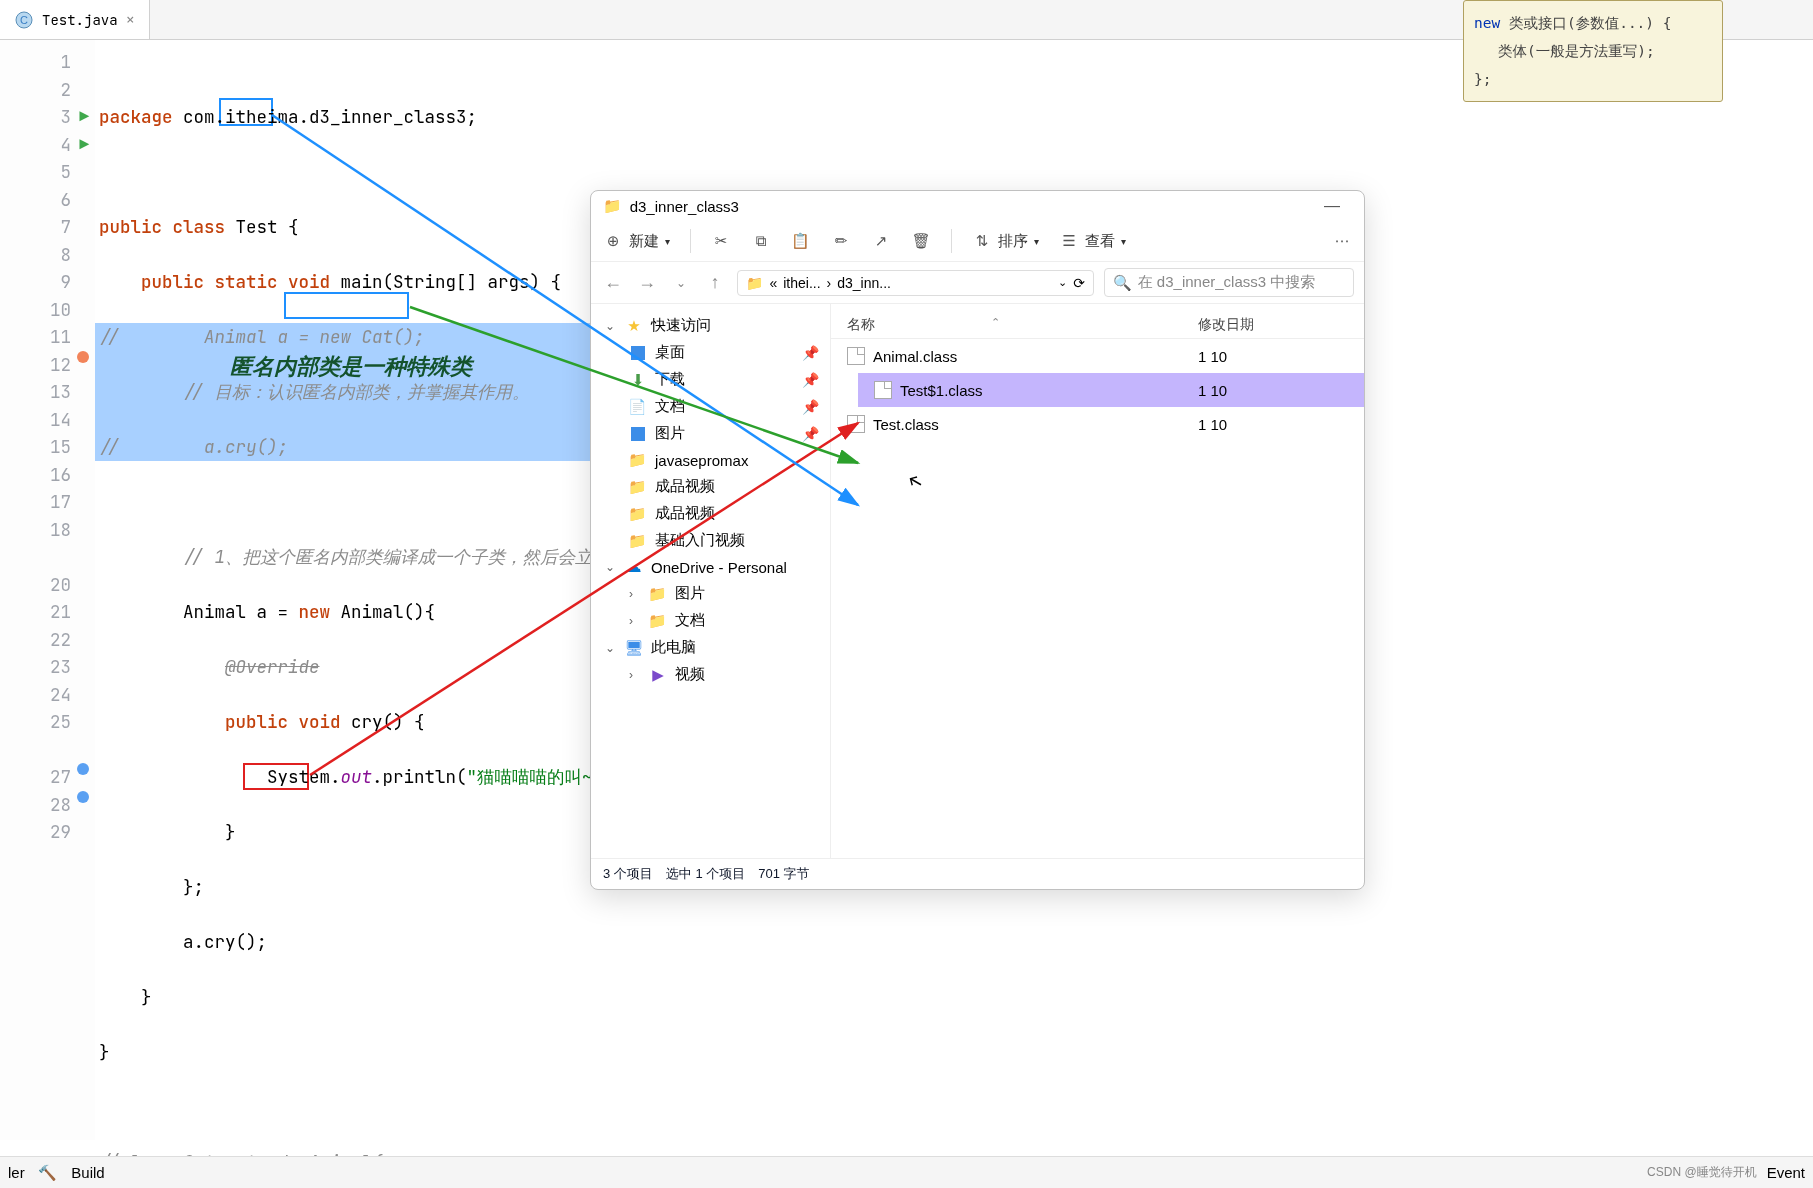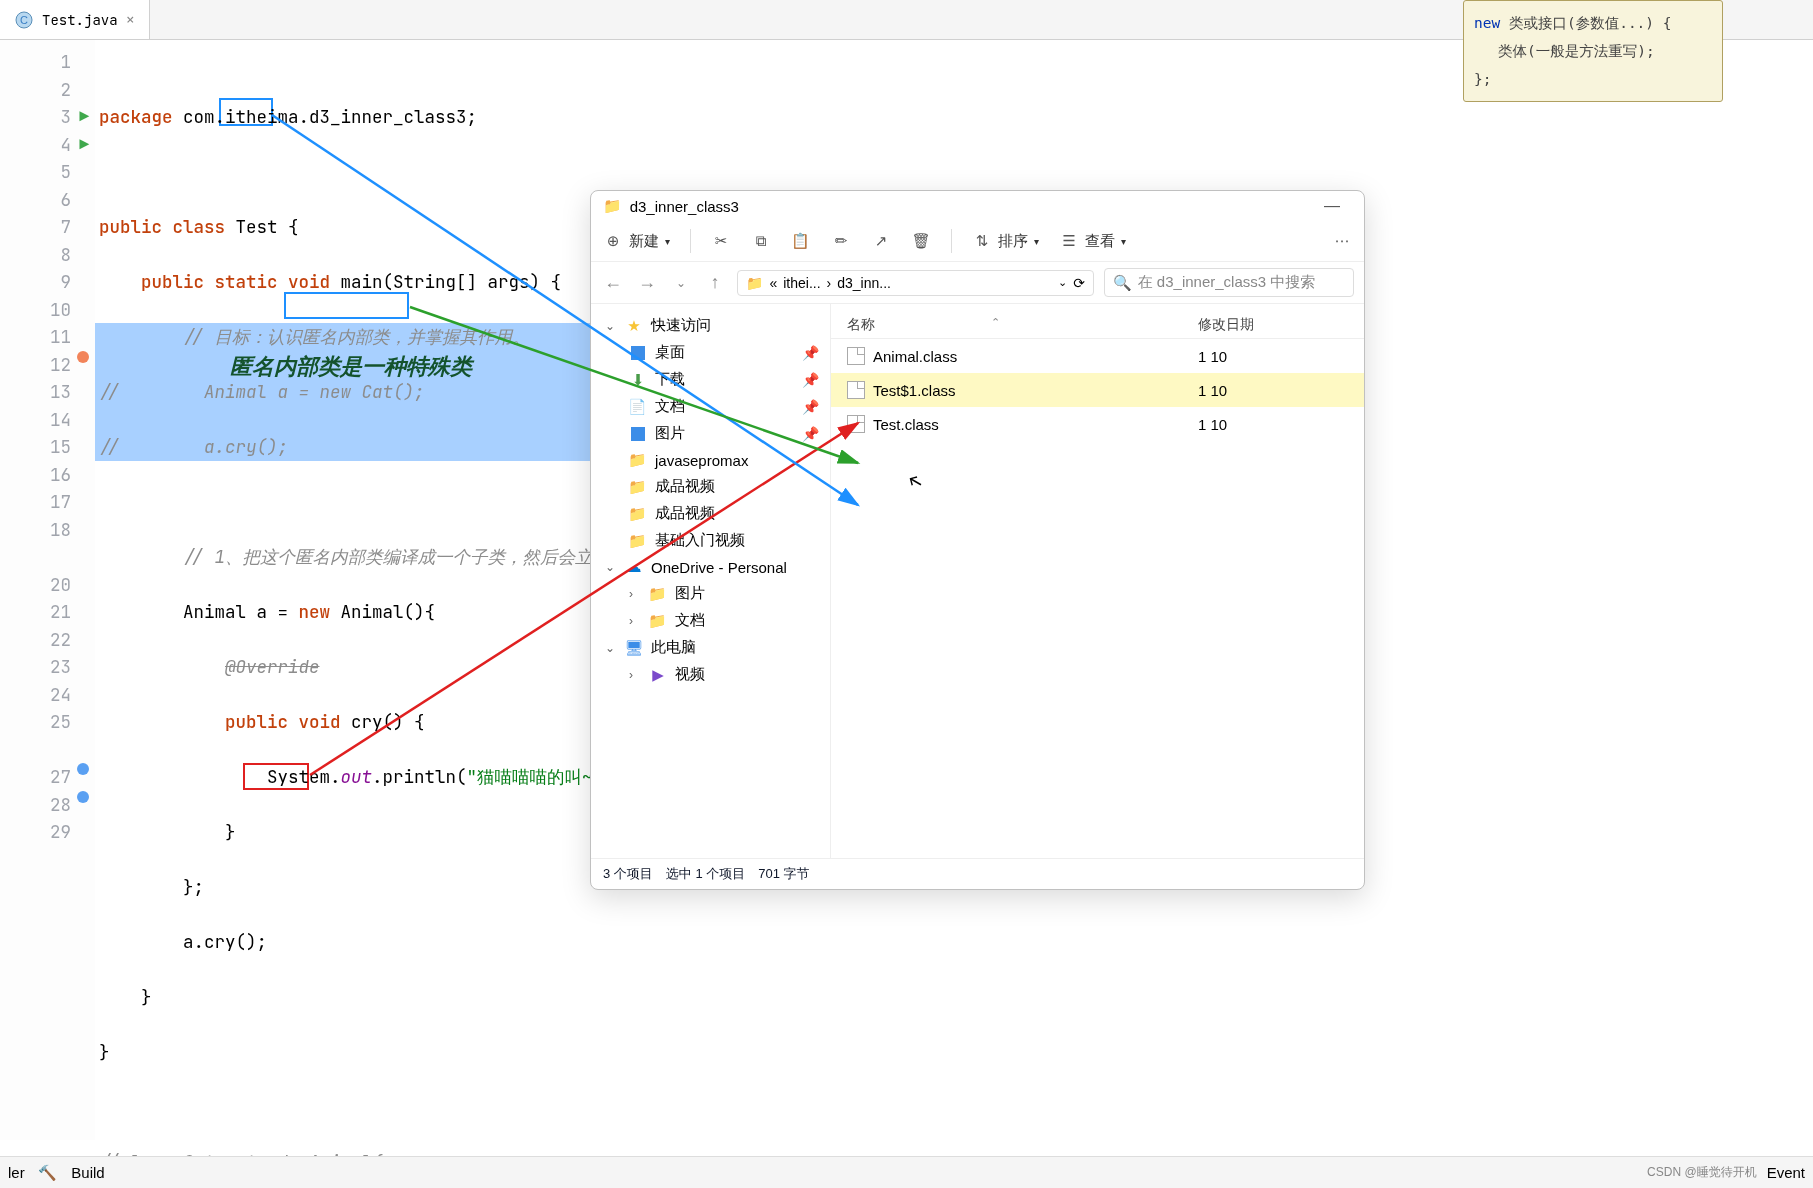--- a/index.html
+++ b/index.html
@@ -235,21 +235,21 @@
   font-size:14px;
 }
 .col-name { flex:1; }
 .col-date { width: 150px; }
 .sort-arrow { color:#888; font-size:11px; position:absolute; left: 160px;}
 .file-row {
   display:flex;
   padding: 8px 16px;
   align-items:center;
 }
-.file-row.selected { background:#fef9c3; }
+.file-row.selected { background:#c4b5fd;margin-left:27px; }
 .file-ic { width:18px; height:18px; margin-right:8px; border:1px solid #aaa; background:#fff; position:relative;}
 .file-ic::before { content:""; position:absolute; top:0; right:0; width:6px;height:6px; background:#fff; border-left:1px solid #aaa; border-bottom:1px solid #aaa;}
 .statusbar {
   padding: 6px 12px;
   border-top:1px solid #eee;
   font-size:13px;
   color:#0f172a;
 }
 
 
@@ -337,22 +337,22 @@
     <div class="line-no">27<span class="bookmark" style="background:#5aa0f2;"></span></div>
     <div class="line-no">28<span class="bookmark" style="background:#5aa0f2;"></span></div>
     <div class="line-no">29</div>
   </div>
   <div class="code-area">
     <div class="hl-block"></div>
 <div class="code-line"><span class="kw">package </span><span>com.itheima.d3_inner_class3;</span></div>
 <div class="code-line"></div>
 <div class="code-line"><span class="kw">public class </span><span>Test</span><span> {</span></div>
 <div class="code-line">    <span class="kw">public static void </span><span>main</span><span>(String[] args) {</span></div>
+<div class="code-line"><span class="cmt">//        Animal a = new Cat();</span></div>
 <div class="code-line">        <span class="cmt">// 目标：认识匿名内部类，并掌握其作用。</span></div>
-<div class="code-line"><span class="cmt">//        Animal a = new Cat();</span></div>
 <div class="code-line"><span class="cmt">//        a.cry();</span></div>
 <div class="code-line"></div>
 <div class="code-line">        <span class="cmt">// 1、把这个匿名内部类编译成一个子类，然后会立即创</span></div>
 <div class="code-line">        <span>Animal a = </span><span class="kw">new </span><span>Animal()</span><span>{</span></div>
 <div class="code-line">            <span class="cmt" style="text-decoration:line-through;">@Override</span></div>
 <div class="code-line">            <span class="kw">public void </span><span>cry()</span><span> {</span></div>
 <div class="code-line">                <span>System.</span><span class="field">out</span><span>.println(</span><span class="str">"猫喵喵喵的叫~~~"</span><span>);</span></div>
 <div class="code-line">            <span>}</span></div>
 <div class="code-line">        <span>};</span></div>
 <div class="code-line">        <span>a.cry();</span></div>

